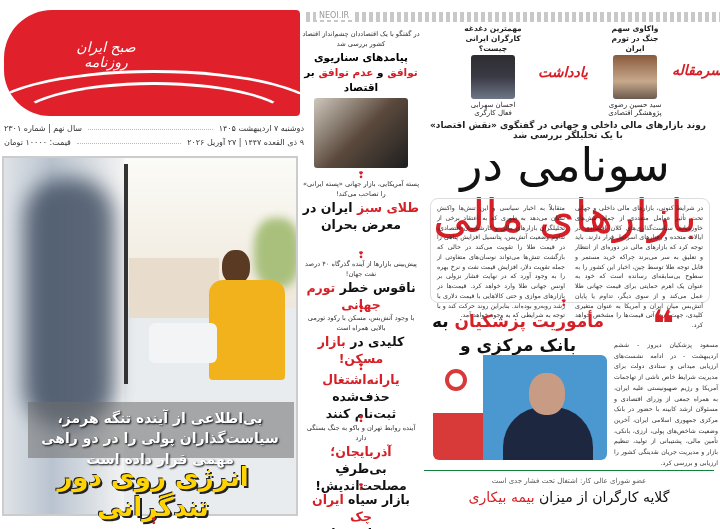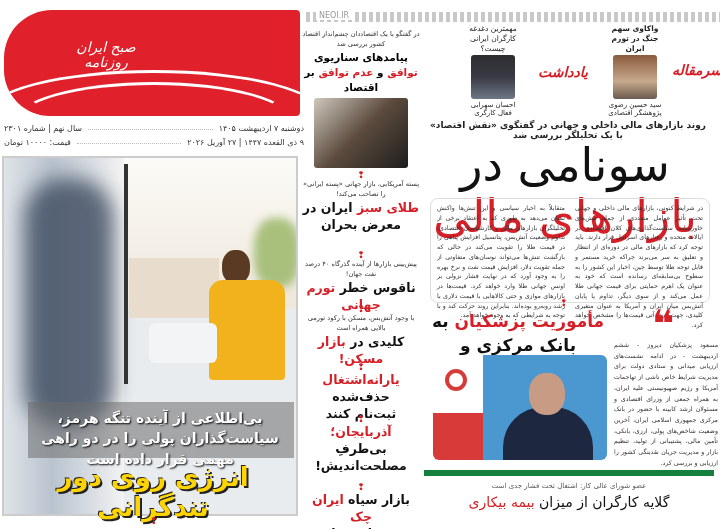--- a/index.html
+++ b/index.html
@@ -28,21 +28,21 @@
 #lead-kicker{left:430px;top:120px;width:276px;font-size:9px;font-weight:bold;color:#222}
 #lead-title{left:420px;top:140px;width:290px;font-size:46px;font-weight:400;letter-spacing:-1px;line-height:1.1;color:#111}
 #lead-body{left:430px;top:198px;width:280px;height:105px;border:1px solid #ddd;border-radius:8px;padding:4px 6px;display:flex;gap:10px;font-size:6.3px;line-height:1.55;color:#333;direction:rtl;text-align:justify}
 #lead-body p{flex:1}
 
 #pres-title{left:428px;top:310px;width:180px;font-size:17px;font-weight:900;line-height:1.4;color:#111}
 #pres-photo{left:433px;top:355px;width:174px;height:105px;border-radius:6px;background:linear-gradient(90deg,#fff 0 20%,#4a98cf 20% 100%);overflow:hidden}
 #quote-mark{left:652px;top:305px;color:#d61f26;font-size:38px;font-weight:900;line-height:1}
 #pres-body{left:614px;top:340px;width:104px;font-size:6.3px;line-height:1.7;color:#333;direction:rtl;text-align:justify}
 
-#worker-box{left:424px;top:470px;width:290px;height:56px;border-top:6px solid #15803d}
+#worker-box{left:424px;top:470px;width:290px;height:56px;border-top:1px solid #15803d}
 
 #mid-col{left:300px;top:22px;width:122px;height:507px}
 .mid-item{position:absolute;width:118px;left:2px;text-align:center;direction:rtl}
 .small{font-size:6.6px;color:#333;line-height:1.5}
 .hl{font-size:12.5px;font-weight:900;line-height:1.35;color:#111}
 .pin{color:#d61f26;font-size:9px}
 
 #cover-photo{left:2px;top:156px;width:296px;height:360px;overflow:hidden;border:2px solid #ccc;background:#e9ecef}
 #cover-caption{left:30px;top:408px;width:260px;font-size:14px;font-weight:900;color:#fff;line-height:1.45;direction:rtl;text-align:center;text-shadow:1px 1px 2px #000}
 #cover-title{left:10px;top:462px;width:286px;font-size:26px;font-weight:900;color:#ffd400;text-align:center;direction:rtl;text-shadow:2px 2px 0 #222,-1px -1px 0 #222}
@@ -79,21 +79,21 @@
 <div id="editorial-box" class="abs">
   <div class="abs label-script" style="left:252px;top:38px">سرمقاله</div>
   <div class="abs person-card" style="left:185px;top:0;width:60px">
     <div style="font-weight:bold;font-size:7.5px;line-height:1.3">واکاوی سهم جنگ در تورم ایران</div>
     <div class="person-photo" style="background:linear-gradient(#8a5a3c,#c7a98c 60%,#6b5a4e)"></div>
     <div>سید حسین رضوی</div>
     <div>پژوهشگر اقتصادی</div>
   </div>
   <div class="abs label-script" style="left:118px;top:40px">یادداشت</div>
   <div class="abs person-card" style="left:40px;top:0;width:66px">
-    <div style="font-weight:normal;font-size:7.5px;line-height:1.3">مهمترین دغدغه کارگران ایرانی چیست؟</div>
+    <div style="font-weight:bold;font-size:7.5px;line-height:1.3">مهمترین دغدغه کارگران ایرانی چیست؟</div>
     <div class="person-photo" style="background:linear-gradient(#2d2d30,#3a3a45 50%,#6d7786)"></div>
     <div>احسان سهرابی</div>
     <div>فعال کارگری</div>
   </div>
 </div>
 
 <div id="lead-kicker" class="abs rtl">روند بازارهای مالی داخلی و جهانی در گفتگوی «نقش اقتصاد» با یک تحلیلگر بررسی شد</div>
 <div id="lead-title" class="abs rtl">
   <span>سونامی در</span>
   <span class="red">بازارهای مالی</span>
@@ -152,20 +152,21 @@
     <div class="pin">❢</div>
     <div class="small">با وجود آتش‌بس، مسکن با رکود تورمی بالایی همراه است</div>
     <div class="hl"><span>کلیدی در</span> <span class="red">بازار مسکن!</span></div>
   </div>
   <div class="mid-item" style="top:340px">
     <div class="pin">❢</div>
     <div class="hl"><span class="red">یارانه‌اشتغال</span> <span>حذف‌شده</span><br><span>ثبت‌نام کنند</span></div>
   </div>
   <div class="mid-item" style="top:392px">
     <div class="pin">❢</div>
+    <div class="small">آینده روابط تهران و باکو به جنگ بستگی دارد</div>
     <div class="hl">
         <div class="red">آذربایجان؛</div>
         <div>بی‌طرفِ مصلحت‌اندیش!</div>
       </div>
   </div>
   <div class="mid-item" style="top:460px">
     <div class="pin">❢</div>
     <div class="hl"><span>بازار سیاه</span> <span class="red">ایران چک</span><br><span>۵۰ هزار تومانی</span></div>
   </div>
 </div>

